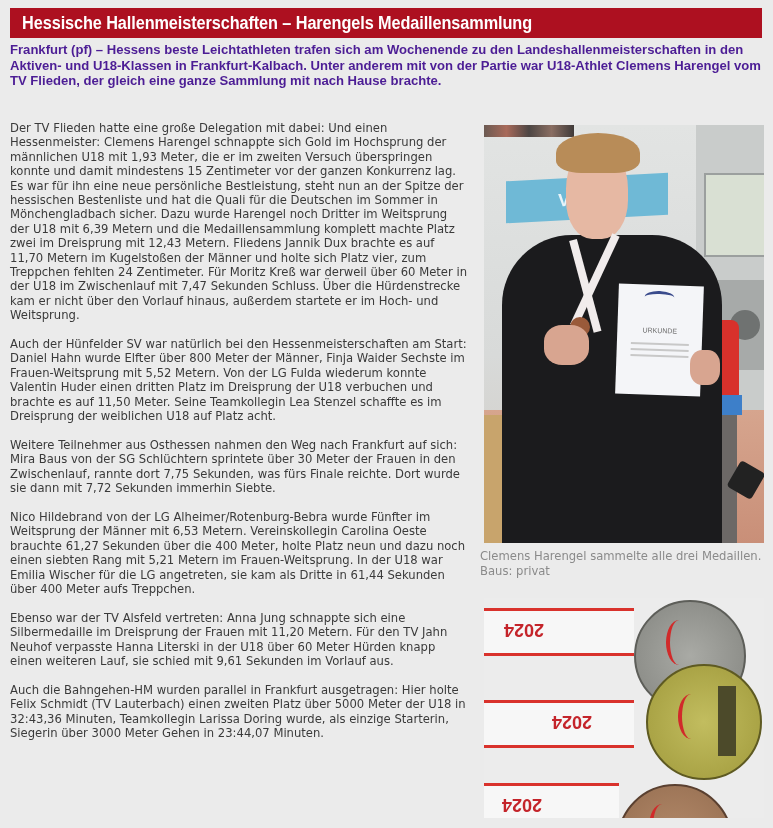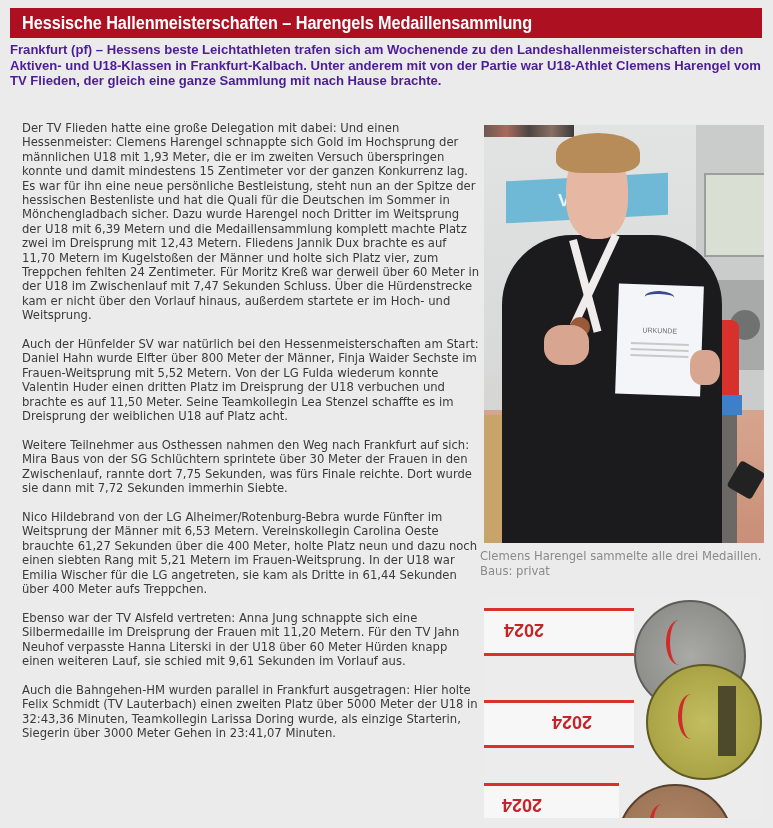--- a/index.html
+++ b/index.html
@@ -22,21 +22,21 @@
     transform: scaleX(0.93); transform-origin: left center;
     white-space: nowrap;
   }
   .lead {
     position: absolute; left: 10px; top: 42px; width: 755px;
     font-family: "Liberation Sans", sans-serif;
     font-weight: bold; font-size: 13.1px; line-height: 15.5px; color: #4c1d95;
   }
   .body-col {
     position: absolute; left: 10px; top: 121px; width: 460px;
-    font-size: 11.6px; line-height: 14.4px; color: #3a3a3a; margin-left: 12px;
+    font-size: 11.6px; line-height: 14.4px; color: #3a3a3a;
   }
   .body-col p { margin: 0 0 14.4px 0; }
   .photo {
     position: absolute; overflow: hidden;
   }
   .photo-athlete { left: 484px; top: 125px; width: 280px; height: 418px; background: #d7d9d8; }
   .caption {
     position: absolute; left: 480px; top: 549px; width: 285px;
     font-size: 11.6px; line-height: 14.5px; color: #8a8a8a;
   }
@@ -51,21 +51,21 @@
 </div>
 
 <div class="lead">Frankfurt (pf) – Hessens beste Leichtathleten trafen sich am Wochenende zu den Landeshallenmeisterschaften in den Aktiven- und U18-Klassen in Frankfurt-Kalbach. Unter anderem mit von der Partie war U18-Athlet Clemens Harengel vom TV Flieden, der gleich eine ganze Sammlung mit nach Hause brachte.</div>
 
 <div class="body-col">
   <p>Der TV Flieden hatte eine große Delegation mit dabei: Und einen Hessenmeister: Clemens Harengel schnappte sich Gold im Hochsprung der männlichen U18 mit 1,93 Meter, die er im zweiten Versuch überspringen konnte und damit mindestens 15 Zentimeter vor der ganzen Konkurrenz lag. Es war für ihn eine neue persönliche Bestleistung, steht nun an der Spitze der hessischen Bestenliste und hat die Quali für die Deutschen im Sommer in Mönchengladbach sicher. Dazu wurde Harengel noch Dritter im Weitsprung der U18 mit 6,39 Metern und die Medaillensammlung komplett machte Platz zwei im Dreisprung mit 12,43 Metern. Fliedens Jannik Dux brachte es auf 11,70 Metern im Kugelstoßen der Männer und holte sich Platz vier, zum Treppchen fehlten 24 Zentimeter. Für Moritz Kreß war derweil über 60 Meter in der U18 im Zwischenlauf mit 7,47 Sekunden Schluss. Über die Hürdenstrecke kam er nicht über den Vorlauf hinaus, außerdem startete er im Hoch- und Weitsprung.</p>
   <p>Auch der Hünfelder SV war natürlich bei den Hessenmeisterschaften am Start: Daniel Hahn wurde Elfter über 800 Meter der Männer, Finja Waider Sechste im Frauen-Weitsprung mit 5,52 Metern. Von der LG Fulda wiederum konnte Valentin Huder einen dritten Platz im Dreisprung der U18 verbuchen und brachte es auf 11,50 Meter. Seine Teamkollegin Lea Stenzel schaffte es im Dreisprung der weiblichen U18 auf Platz acht.</p>
   <p>Weitere Teilnehmer aus Osthessen nahmen den Weg nach Frankfurt auf sich: Mira Baus von der SG Schlüchtern sprintete über 30 Meter der Frauen in den Zwischenlauf, rannte dort 7,75 Sekunden, was fürs Finale reichte. Dort wurde sie dann mit 7,72 Sekunden immerhin Siebte.</p>
   <p>Nico Hildebrand von der LG Alheimer/Rotenburg-Bebra wurde Fünfter im Weitsprung der Männer mit 6,53 Metern. Vereinskollegin Carolina Oeste brauchte 61,27 Sekunden über die 400 Meter, holte Platz neun und dazu noch einen siebten Rang mit 5,21 Metern im Frauen-Weitsprung. In der U18 war Emilia Wischer für die LG angetreten, sie kam als Dritte in 61,44 Sekunden über 400 Meter aufs Treppchen.</p>
   <p>Ebenso war der TV Alsfeld vertreten: Anna Jung schnappte sich eine Silbermedaille im Dreisprung der Frauen mit 11,20 Metern. Für den TV Jahn Neuhof verpasste Hanna Literski in der U18 über 60 Meter Hürden knapp einen weiteren Lauf, sie schied mit 9,61 Sekunden im Vorlauf aus.</p>
-  <p>Auch die Bahngehen-HM wurden parallel in Frankfurt ausgetragen: Hier holte Felix Schmidt (TV Lauterbach) einen zweiten Platz über 5000 Meter der U18 in 32:43,36 Minuten, Teamkollegin Larissa Doring wurde, als einzige Starterin, Siegerin über 3000 Meter Gehen in 23:41,07 Minuten.</p>
+  <p>Auch die Bahngehen-HM wurden parallel in Frankfurt ausgetragen: Hier holte Felix Schmidt (TV Lauterbach) einen zweiten Platz über 5000 Meter der U18 in 32:43,36 Minuten, Teamkollegin Larissa Doring wurde, als einzige Starterin, Siegerin über 3000 Meter Gehen in 23:44,07 Minuten.</p>
 </div>
 
 <div class="photo photo-athlete">
 
   <div class="abs" style="left:0;top:0;width:280px;height:418px;background:linear-gradient(180deg,#e2e4e3 0%,#d8dad9 55%,#cfc9c2 100%);"></div>
 
   <div class="abs" style="left:0;top:0;width:90px;height:12px;background:linear-gradient(90deg,#6b5a52,#a86a5a,#4d4644,#8a6e62,#3f3a39);"></div>
 
   <div class="abs" style="left:212px;top:0;width:68px;height:418px;background:#c9cccb;"></div>
   <div class="abs" style="left:220px;top:48px;width:60px;height:80px;background:#d9e0d3;border:2px solid #9b9f9e;"></div>

